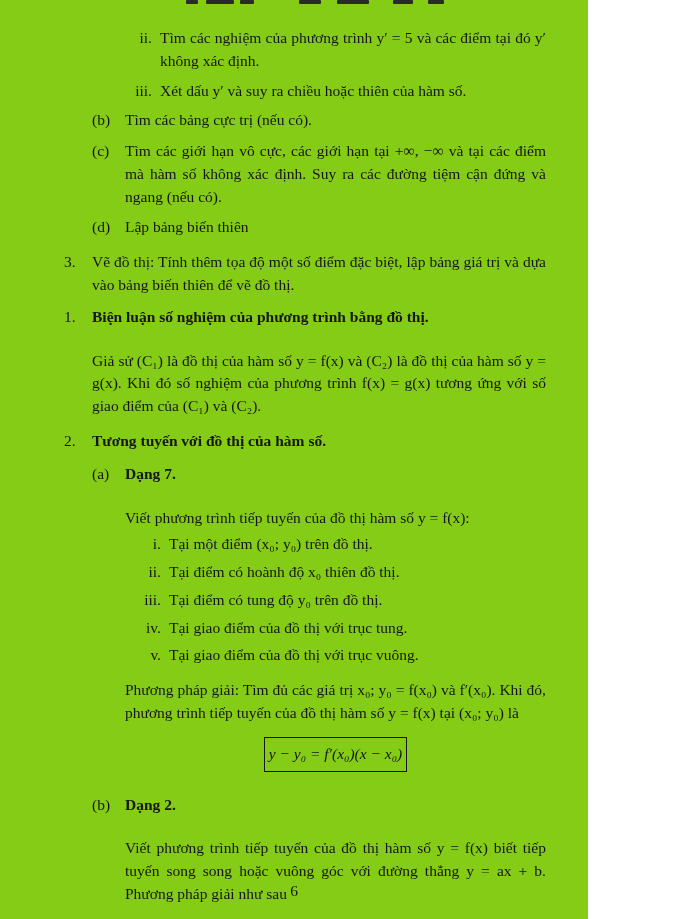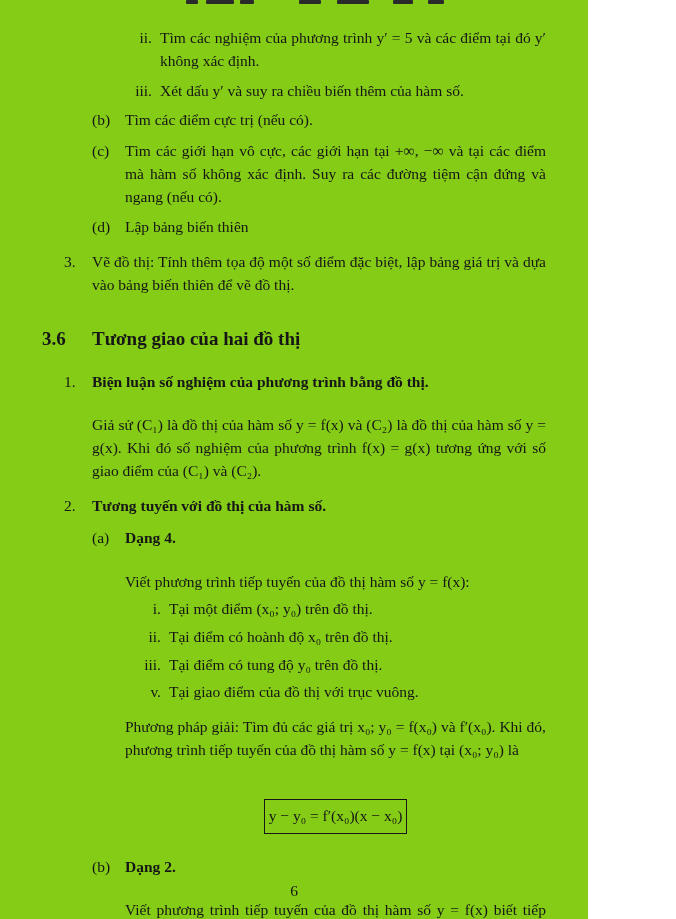--- a/index.html
+++ b/index.html
@@ -48,21 +48,21 @@
     display:flex; margin:30px 0 20px 0;
     font-size:19px; font-weight:bold; line-height:1.25;
   }
   .section-heading .num { width:50px; }
 
   .para { text-align:justify; margin-top:21px; }
   .method { margin-top:12px; }
   .formula-wrap { text-align:center; margin:12px 0 14px 0; }
   .formula-box {
     display:inline-block; border:1px solid #161616;
-    padding:5px 4px; margin-top:25px;
+    padding:5px 4px; font-style:italic;
   }
   .spacer-sm { height:4px; }
   .footer {
     position:absolute; bottom:16px; left:0; right:0; text-align:center;
   }
 </style>
 </head>
 <body>
 
 <div class="page">
@@ -76,76 +76,76 @@
       <i class="f6"></i>
       <i class="f7"></i>
   </div>
 
   <div class="row r-roman-top">
     <span class="lbl">ii.</span>
     <div class="txt">Tìm các nghiệm của phương trình y′ = 5 và các điểm tại đó y′ không xác định.</div>
   </div>
   <div class="row r-roman-top">
     <span class="lbl">iii.</span>
-    <div class="txt">Xét dấu y′ và suy ra chiều biến thêm của hàm số.</div>
+    <div class="txt">Xét dấu y′ và suy ra chiều hoặc thiên của hàm số.</div>
   </div>
 
   <div class="row r-alpha">
     <span class="lbl">(b)</span>
-    <div class="txt">Tìm các điểm cực trị (nếu có).</div>
+    <div class="txt">Tìm các bảng cực trị (nếu có).</div>
   </div>
   <div class="row r-alpha">
     <span class="lbl">(c)</span>
     <div class="txt">Tìm các giới hạn vô cực, các giới hạn tại +∞, −∞ và tại các điểm mà hàm số không xác định. Suy ra các đường tiệm cận đứng và ngang (nếu có).</div>
   </div>
   <div class="row r-alpha">
     <span class="lbl">(d)</span>
     <div class="txt">Lập bảng biến thiên</div>
   </div>
 
   <div class="row r-num" style="margin-top:12px;">
     <span class="lbl">3.</span>
     <div class="txt">Vẽ đồ thị: Tính thêm tọa độ một số điểm đặc biệt, lập bảng giá trị và dựa vào bảng biến thiên để vẽ đồ thị.</div>
   </div>
 
-  <div class="section-heading">
-    <span class="num">3.6</span>
-    <span>Tương giao của hai đồ thị</span>
-  </div>
 
   <div class="row r-num">
     <span class="lbl">1.</span>
     <div class="txt">
       <div class="b">Biện luận số nghiệm của phương trình bằng đồ thị.</div>
       <div class="para">Giả sử (C₁) là đồ thị của hàm số y = f(x) và (C₂) là đồ thị của hàm số y = g(x). Khi đó số nghiệm của phương trình f(x) = g(x) tương ứng với số giao điểm của (C₁) và (C₂).</div>
     </div>
   </div>
 
   <div class="row r-num" style="margin-top:12px;">
     <span class="lbl">2.</span>
     <div class="txt b">Tương tuyến với đồ thị của hàm số.</div>
   </div>
 
   <div class="row r-alpha" style="margin-top:10px;">
     <span class="lbl">(a)</span>
     <div class="txt">
-      <div class="b">Dạng 4.</div>
+      <div class="b">Dạng 7.</div>
       <div class="para">Viết phương trình tiếp tuyến của đồ thị hàm số y = f(x):</div>
       <div class="spacer-sm"></div>
       <div class="row r-roman-in">
         <span class="lbl">i.</span>
         <div class="txt">Tại một điểm (x₀; y₀) trên đồ thị.</div>
       </div>
       <div class="row r-roman-in">
         <span class="lbl">ii.</span>
-        <div class="txt">Tại điểm có hoành độ x₀ trên đồ thị.</div>
+        <div class="txt">Tại điểm có hoành độ x₀ thiên đồ thị.</div>
       </div>
       <div class="row r-roman-in">
         <span class="lbl">iii.</span>
         <div class="txt">Tại điểm có tung độ y₀ trên đồ thị.</div>
+      </div>
+      <div class="row r-roman-in">
+        <span class="lbl">iv.</span>
+        <div class="txt">Tại giao điểm của đồ thị với trục tung.</div>
       </div>
       <div class="row r-roman-in">
         <span class="lbl">v.</span>
         <div class="txt">Tại giao điểm của đồ thị với trục vuông.</div>
       </div>
       <div class="para method">Phương pháp giải: Tìm đủ các giá trị x₀; y₀ = f(x₀) và f′(x₀). Khi đó, phương trình tiếp tuyến của đồ thị hàm số y = f(x) tại (x₀; y₀) là</div>
       <div class="formula-wrap">
         <span class="formula-box">y − y₀ = f′(x₀)(x − x₀)</span>
       </div>
     </div>

